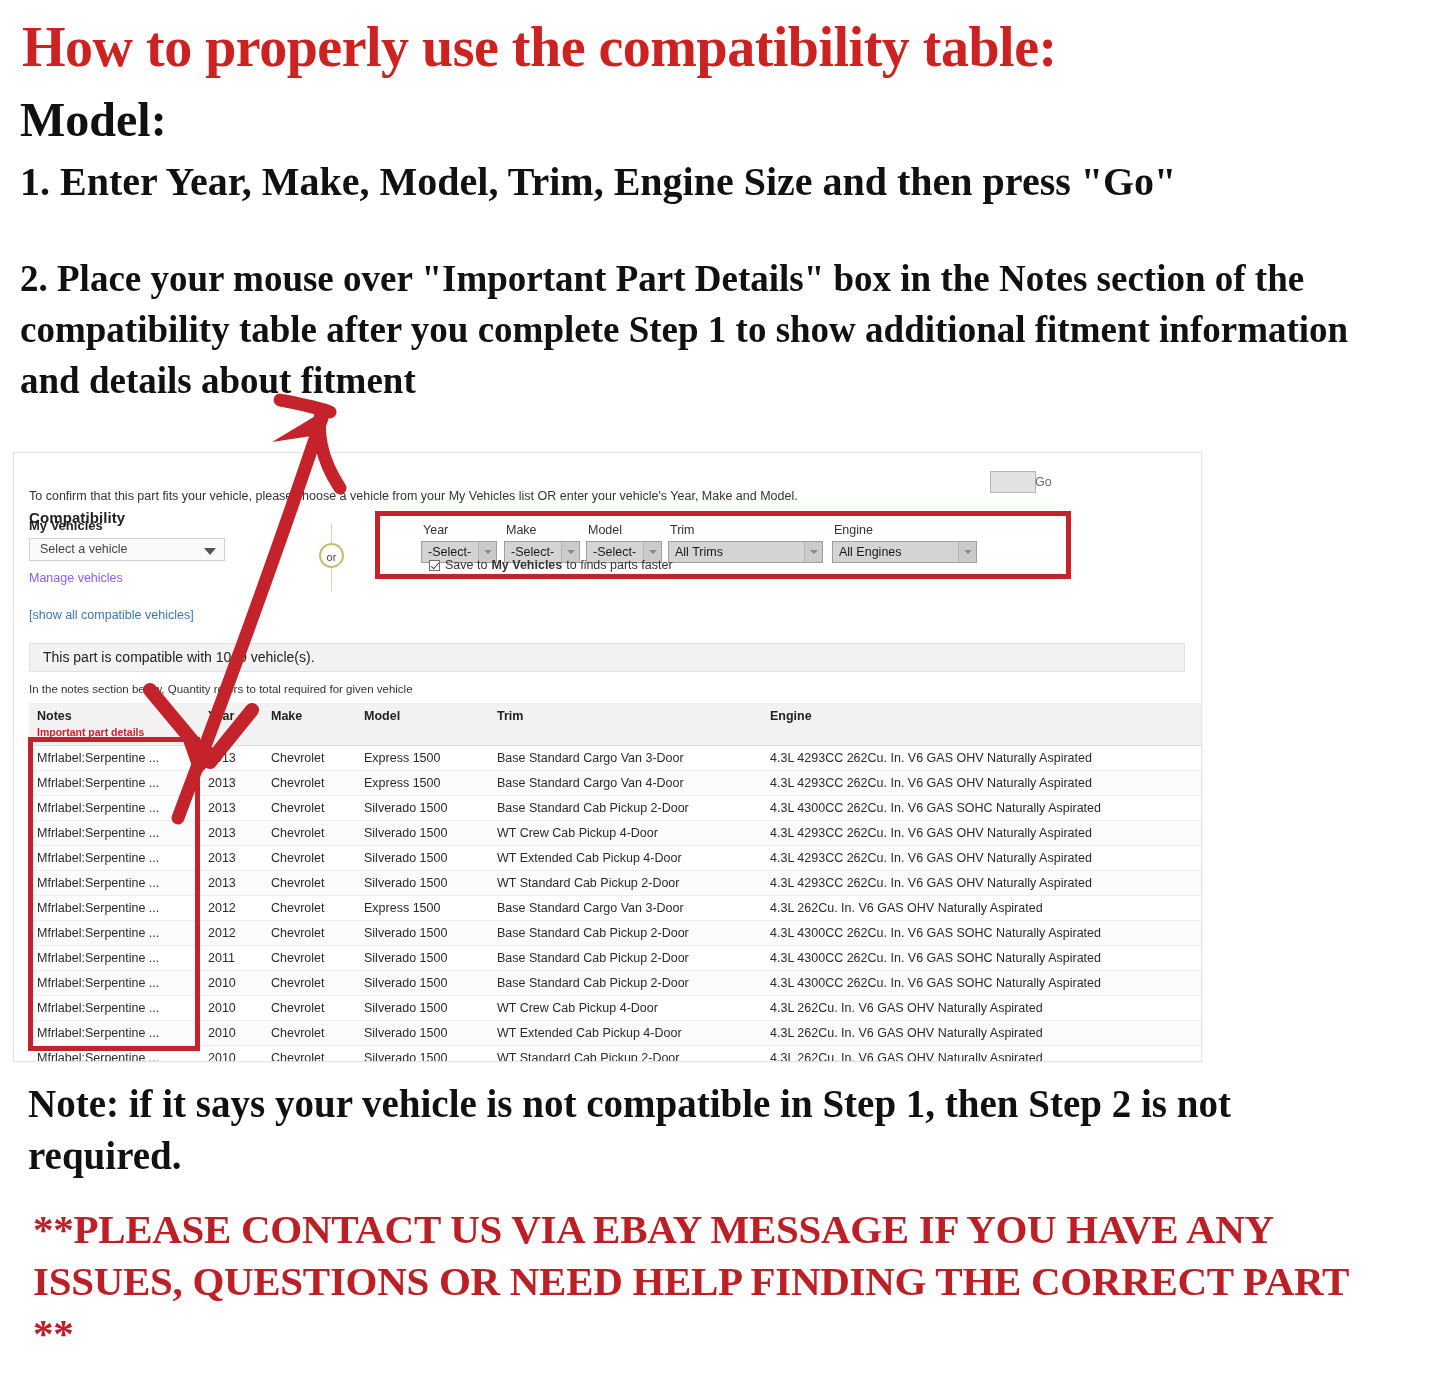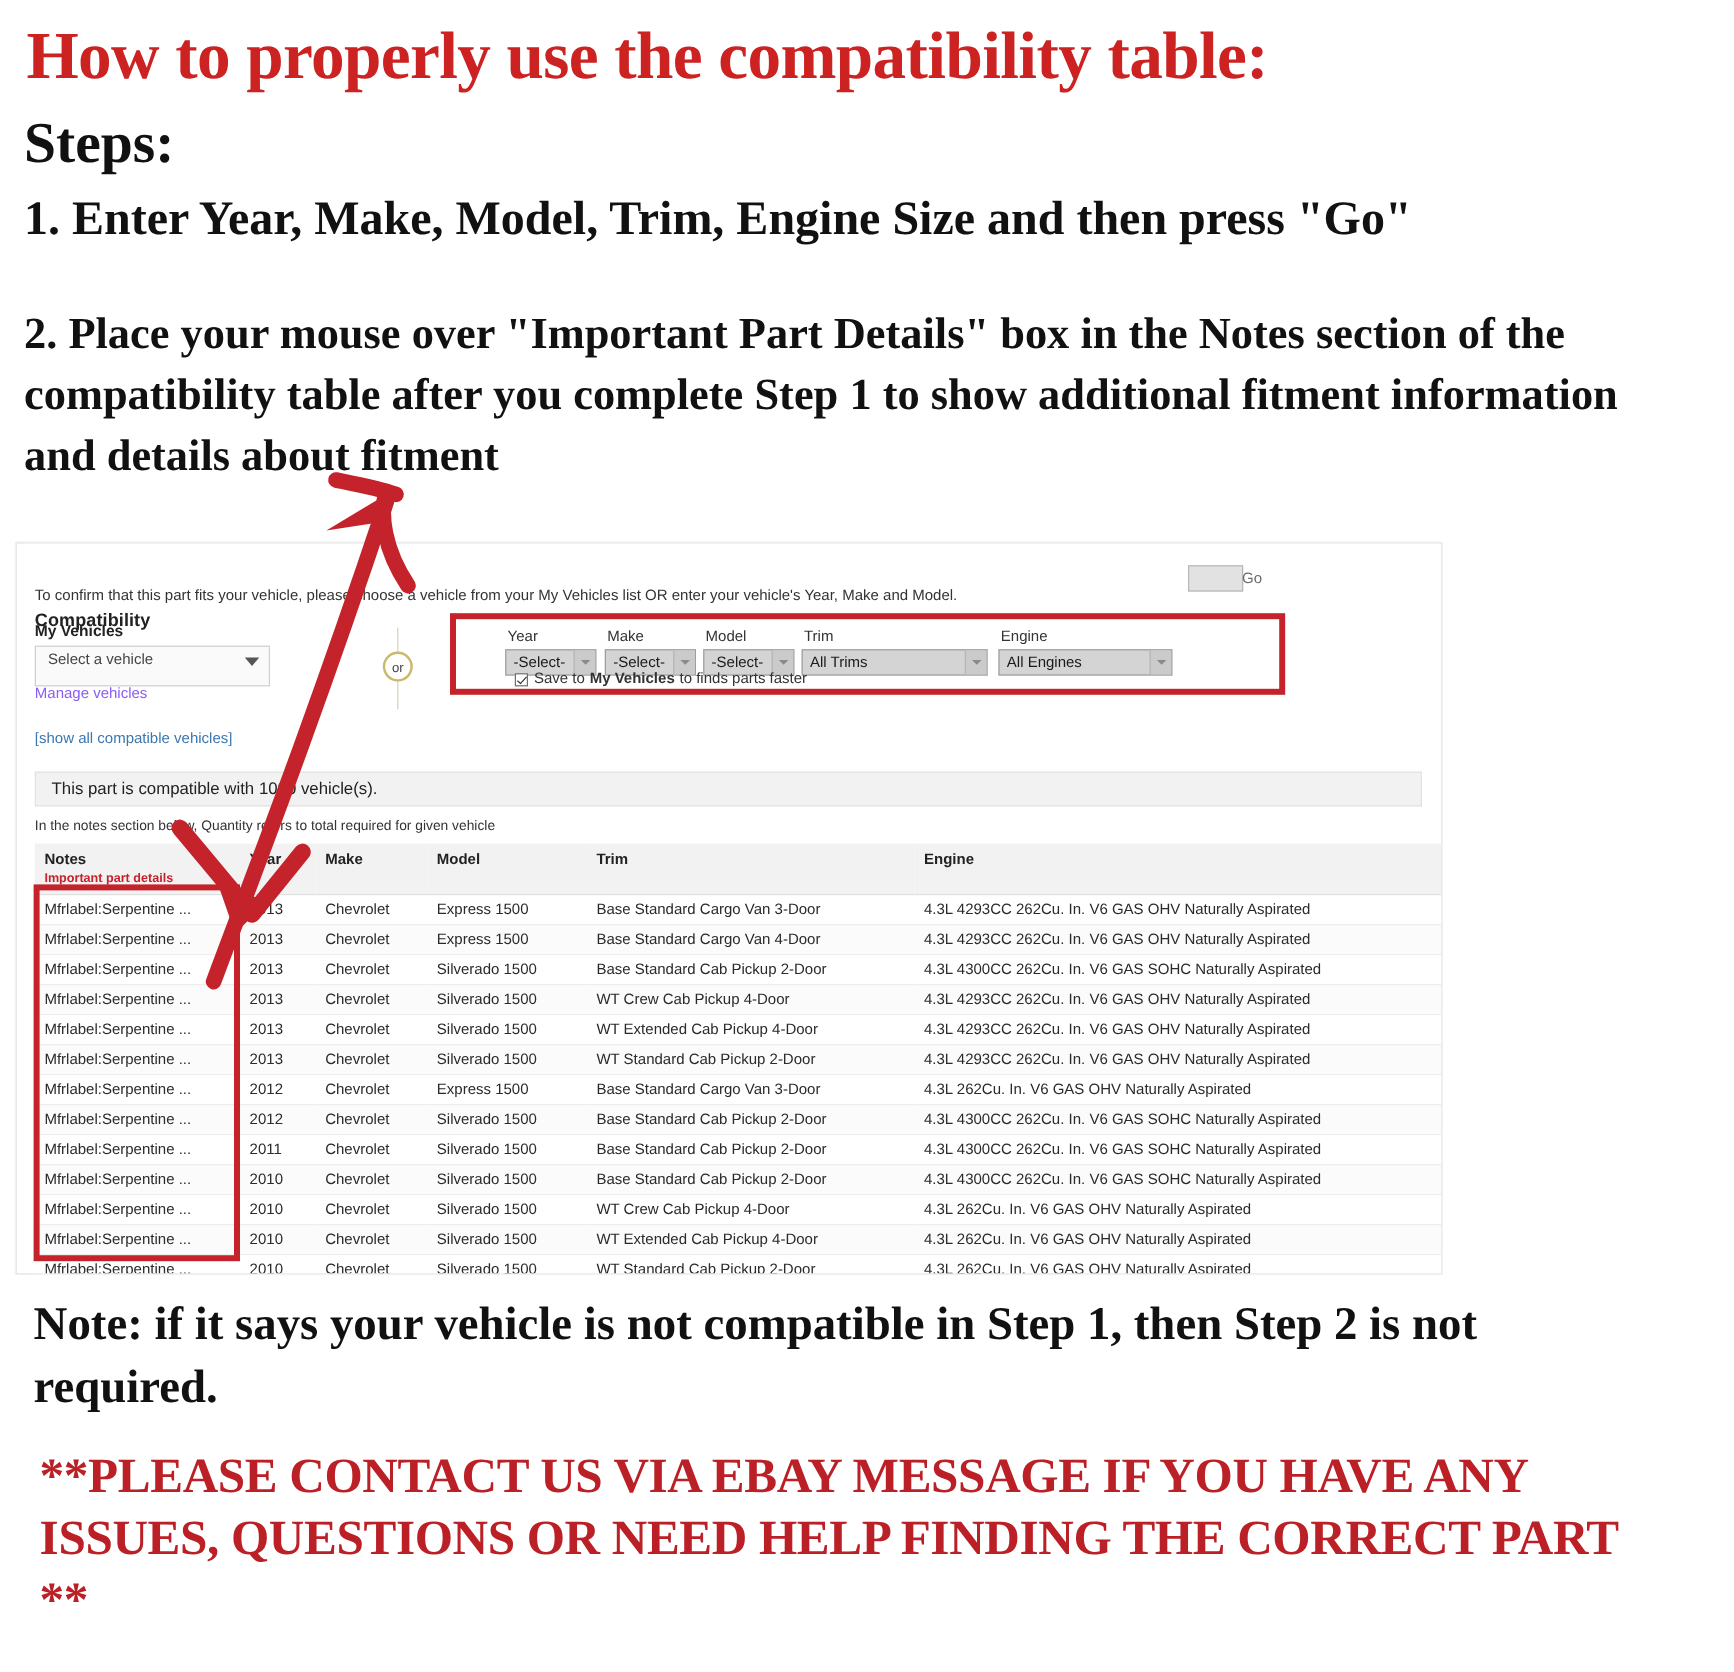--- a/index.html
+++ b/index.html
@@ -103,21 +103,21 @@
     top: 65px;
     font-size: 13px;
     font-weight: bold;
     color: #222222;
   }
   .veh-select {
     position: absolute;
     left: 15px;
     top: 85px;
     width: 196px;
-    height: 34px;
+    height: 23px;
     background: #fafafa;
     border: 1px solid #cfcfcf;
     box-sizing: border-box;
   }
   .veh-select-text {
     position: absolute;
     left: 10px;
     top: 3px;
     font-size: 12.5px;
     color: #444444;
@@ -244,21 +244,21 @@
     font-size: 12.5px;
     color: #6b6b6b;
     text-align: center;
     line-height: 20px;
   }
   .save-row {
     position: absolute;
     left: 415px;
     top: 105px;
     display: flex;
-    align-items: flex-end;
+    align-items: center;
     font-size: 12.5px;
     color: #333333;
     white-space: nowrap;
   }
   .chk {
     width: 11px;
     height: 11px;
     border: 1px solid #6e6e6e;
     background: #ffffff;
     margin-right: 5px;
@@ -389,21 +389,21 @@
     font-size: 41px;
     line-height: 52px;
     color: #bb2026;
     letter-spacing: -0.3px;
   }
 </style>
 </head>
 <body>
 
 <div class="hdr-main">How to properly use the compatibility table:</div>
-<div class="hdr-steps">Steps:</div>
+<div class="hdr-steps">Model:</div>
 <div class="step-1">1. Enter Year, Make, Model, Trim, Engine Size and then press "Go"</div>
 <div class="step-2">2. Place your mouse over "Important Part Details" box in the Notes section of the compatibility table after you complete Step 1 to show additional fitment information and details about fitment</div>
 
 <div class="panel">
   <div class="panel-inner">
 
     <div class="compat-title">Compatibility</div>
     <div class="compat-sub">To confirm that this part fits your vehicle, please choose a vehicle from your My Vehicles list OR enter your vehicle's Year, Make and Model.</div>
 
     <div class="myveh-label">My Vehicles</div>

